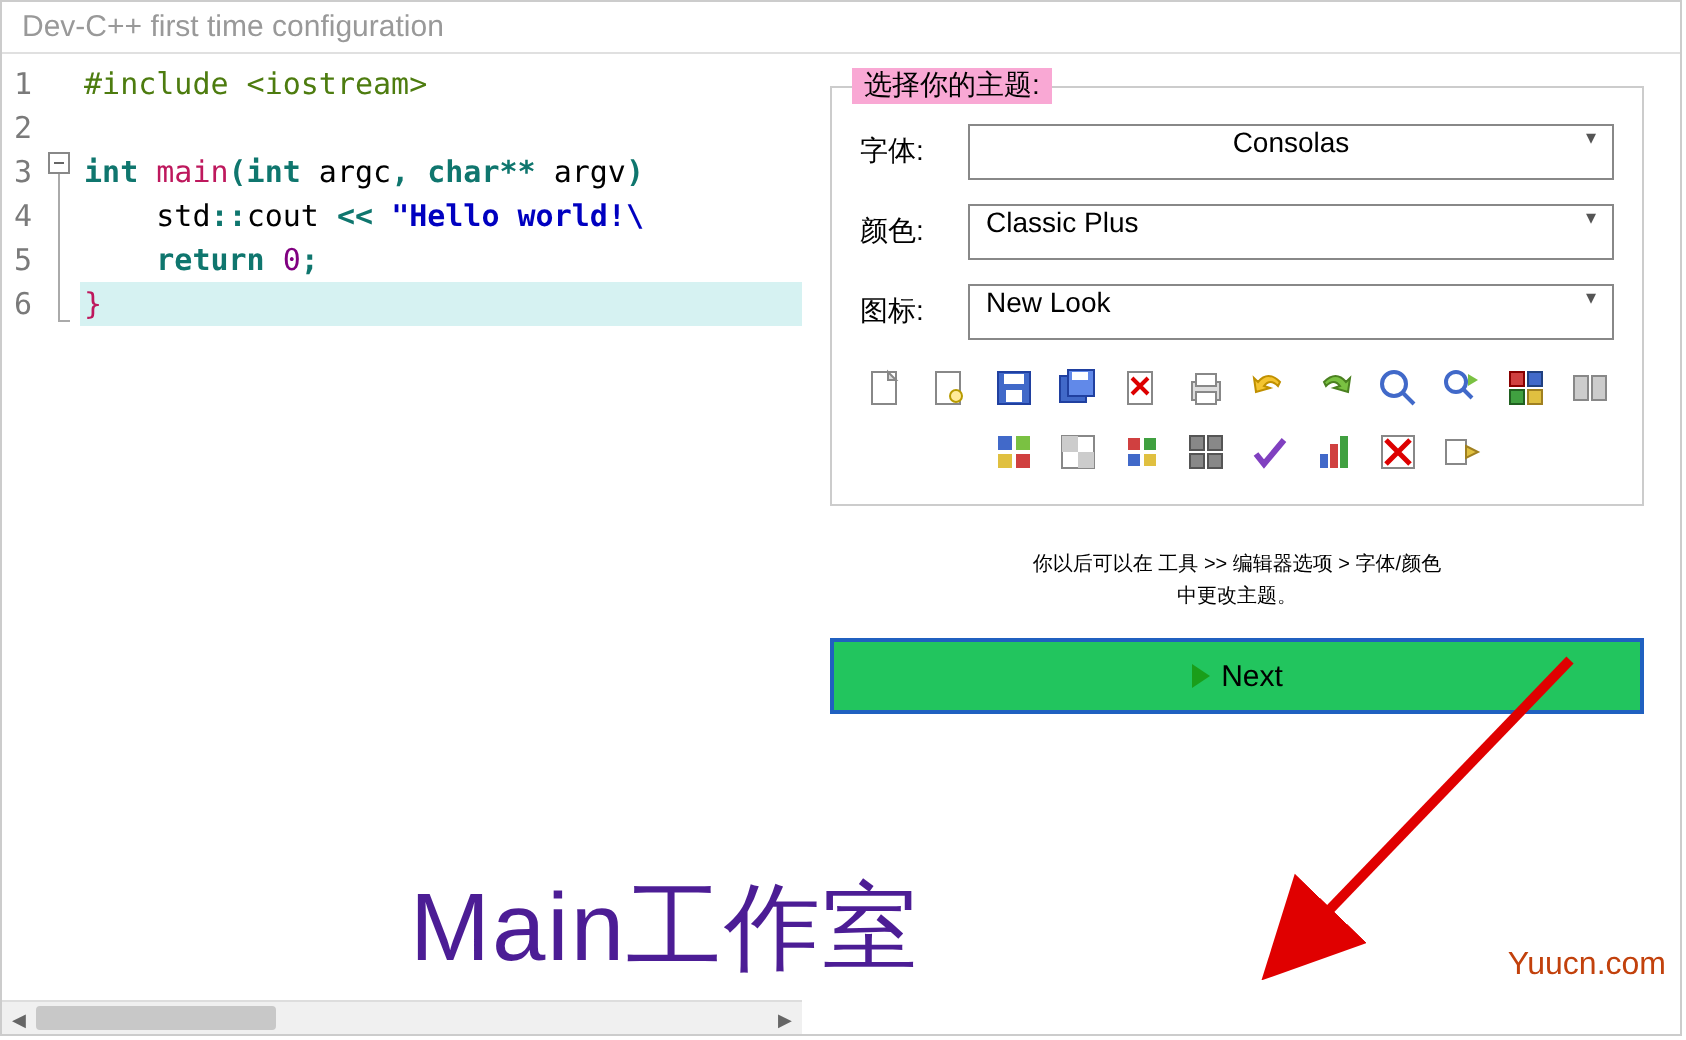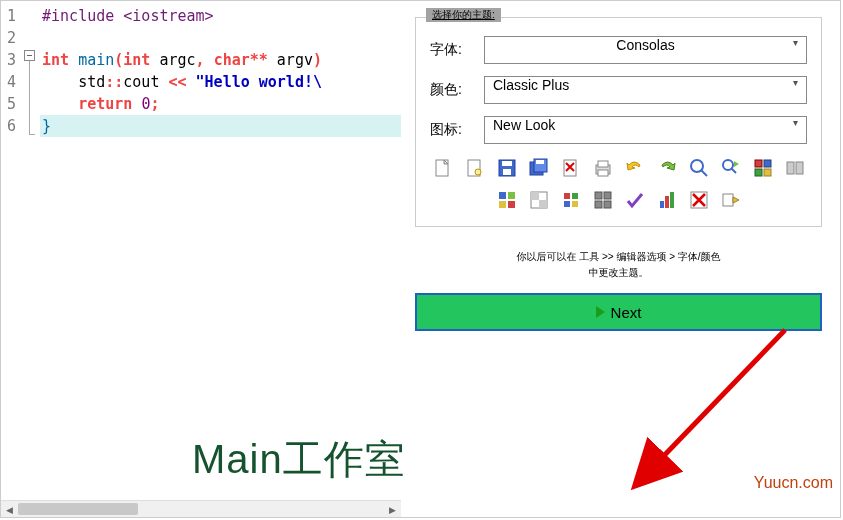--- a/index.html
+++ b/index.html
@@ -79,23 +79,23 @@
     height: 1px;
     background: #aaa;
   }
   .code {
     flex: 1;
     padding-top: 4px;
     white-space: pre;
     overflow: hidden;
   }
   .code-line { height: 22px; padding-left: 2px; }
-  .hl-green { color: #701a75; }
-  .hl-bold { font-weight: bold; color: #ef4444; }
-  .hl-red { color: #0369a1; }
+  .hl-green { color: #4d7c0f; }
+  .hl-bold { font-weight: bold; color: #0f766e; }
+  .hl-red { color: #be185d; }
   .hl-string { color: #0000c0; font-weight: bold; }
   .hl-num { color: #800080; }
   .line-highlight { background: #d6f2f2; display: block; width: 100%; }
   .hscroll {
     height: 17px;
     background: #f0f0f0;
     border-top: 1px solid #ddd;
     position: relative;
   }
   .hscroll .thumb {
@@ -122,24 +122,23 @@
   .group {
     border: 1px solid #ccc;
     padding: 18px 14px 14px 14px;
     position: relative;
     margin-top: 6px;
   }
   .group-title {
     position: absolute;
     top: -10px;
     left: 10px;
-    background: #a3a3a3;
+    background: #f9a8d4;
     padding: 0 6px;
-    font-size: 10px;
-    text-decoration: underline;
+    font-size: 14px;
   }
   .row {
     display: flex;
     align-items: center;
     margin-bottom: 12px;
   }
   .row-label {
     width: 54px;
     font-size: 14px;
   }
@@ -193,43 +192,44 @@
   }
   .next-btn .play {
     width: 0; height: 0;
     border-top: 6px solid transparent;
     border-bottom: 6px solid transparent;
     border-left: 9px solid #1a9e1a;
   }
   
   .watermark-main {
     position: absolute;
-    left: 192px; top: 432px;
-    font-size: 40px;
+    left: 205px; top: 432px;
+    font-size: 48px;
     font-weight: 300;
-    color: #14532d;
+    color: #4c1d95;
     pointer-events: none;
     letter-spacing: 1px;
   }
   .watermark-url {
     position: absolute;
     right: 10px; bottom: 28px;
     color: #c2410c;
     font-size: 16px;
     pointer-events: none;
   }
   .arrow-overlay {
     position: absolute;
     pointer-events: none;
   }
 </style>
 </head>
 <body>
 
 <div class="window">
+  <div class="titlebar">Dev-C++ first time configuration</div>
   <div class="content">
 
     <div class="editor-pane">
       <div class="editor-body">
         <div class="gutter" id="gutter">
             <div>1</div>
             <div>2</div>
             <div>3</div>
             <div>4</div>
             <div>5</div>

